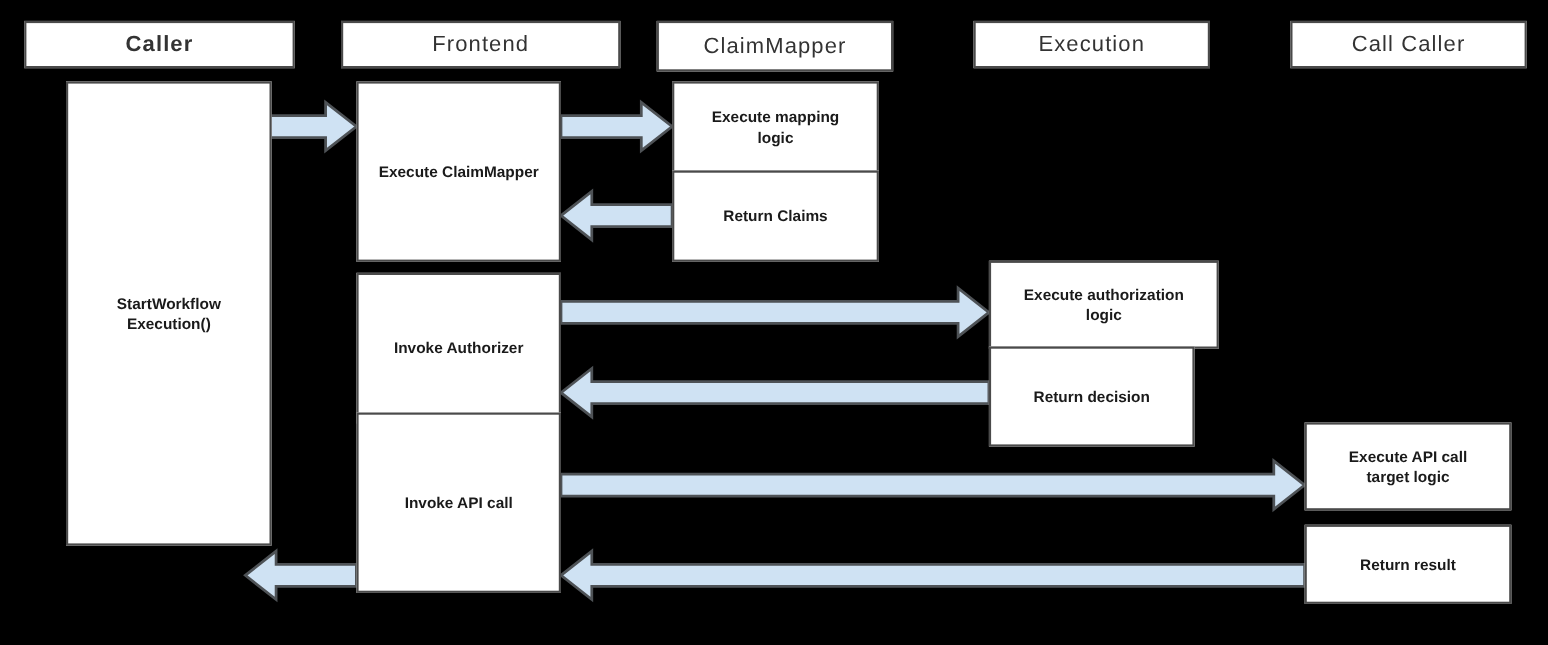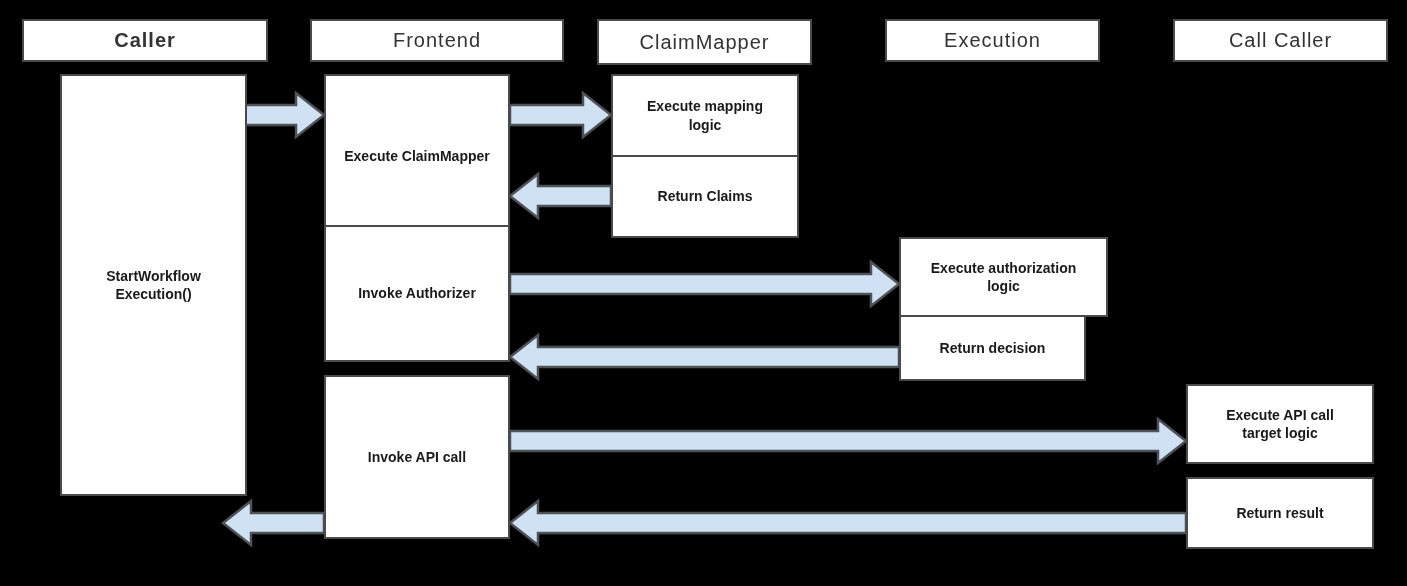--- a/index.html
+++ b/index.html
@@ -53,28 +53,28 @@
   
   #hdr-caller      {left:22px;  top:19px; width:246px; height:43px;font-weight:bold;}
   #hdr-frontend    {left:310px; top:19px; width:254px; height:43px;}
   #hdr-claimmapper {left:597px; top:19px; width:215px; height:46px;}
   #hdr-authorizer  {left:885px; top:19px; width:215px; height:43px;}
   #hdr-calltarget  {left:1173px;top:19px; width:215px; height:43px;}
   
   #box-startworkflow{left:36px; top:74px; width:187px; height:422px;margin-left:24px;}
   
   #box-invoke-claimmapper{left:324px; top:74px;  width:186px; height:164px;}
-  #box-invoke-authorizer {left:324px; top:225px; width:186px; height:137px;}
+  #box-invoke-authorizer {left:324px; top:248px; width:186px; height:137px;}
   #box-invoke-api-call   {left:324px; top:375px; width:186px; height:164px;}
   
   #box-execute-mapping{left:611px; top:74px;  width:188px; height:83px;}
   #box-return-claims  {left:611px; top:155px; width:188px; height:83px;}
   
   #box-execute-authorization{left:899px; top:237px; width:209px; height:80px;}
-  #box-return-decision      {left:899px; top:315px; width:187px; height:66px;}
+  #box-return-decision      {left:899px; top:315px; width:187px; height:91px;}
   
   #box-execute-api-target{left:1186px; top:384px; width:188px; height:80px;}
   #box-return-result     {left:1186px; top:477px; width:188px; height:72px;}
 </style>
 </head>
 <body>
 
 <div>
 
   <svg class="arrow-layer" viewBox="0 0 1407 586">

